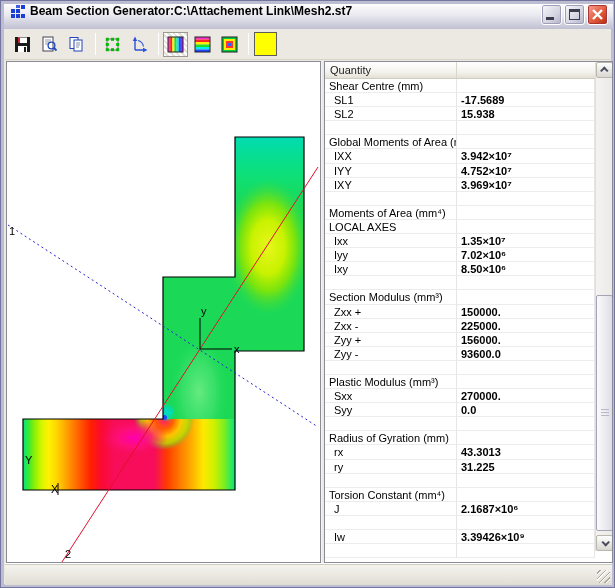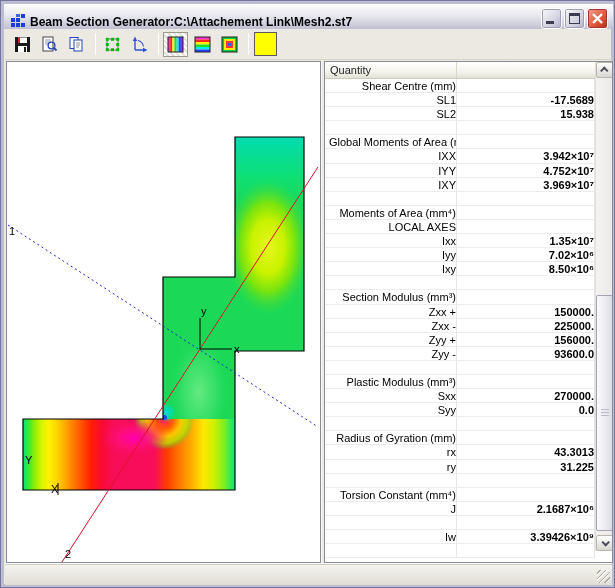--- a/index.html
+++ b/index.html
@@ -2,21 +2,21 @@
 <html><head>
 <meta charset="utf-8">
 <style>
   html,body{margin:0;padding:0;background:#d4d0c8;font-family:"Liberation Sans",sans-serif;}
   *{box-sizing:border-box;}
   .window{position:relative;width:615px;height:588px;background:#ece9e2;
     border:1px solid #7374a0;box-shadow:inset 0 0 0 3px #bdbdd2;overflow:hidden;}
   
   .titlebar{position:absolute;left:3px;top:3px;width:609px;height:25px;
     background:linear-gradient(180deg,#fdfdfe 0%,#e9e9f0 45%,#c0c0d2 100%);
-    display:flex;align-items:flex-end;padding:0 5px 0 6px;}
+    display:flex;align-items:flex-start;padding:0 5px 0 6px;}
   .appicon{width:16px;height:16px;margin-right:4px;flex:0 0 auto;}
   .title-text{font-size:12px;font-weight:bold;color:#000;white-space:nowrap;overflow:hidden;flex:1;}
   .tb-btn{width:21px;height:21px;margin-left:2px;border:1px solid #fff;border-radius:3px;
     background:linear-gradient(135deg,#f8f8fb 0%,#d4d4e2 60%,#b2b2c8 100%);
     box-shadow:inset 0 0 0 1px #9e9eb8;position:relative;cursor:pointer;flex:0 0 auto;}
   .tb-btn.close{background:linear-gradient(135deg,#f2a494 0%,#e25a3c 55%,#b62a10 100%);
     box-shadow:inset 0 0 0 1px #a33;}
   .glyph-min{position:absolute;left:4px;bottom:4px;width:8px;height:3px;background:#3c3c50;}
   .glyph-max{position:absolute;left:4px;top:4px;width:11px;height:11px;border:1px solid #3c3c50;border-top-width:3px;}
   
@@ -34,21 +34,21 @@
     border:1px solid #898c95;box-shadow:1px 1px 0 #f6f5f2;}
   .gfx-panel svg{display:block;}
   .table-panel{position:absolute;left:323px;top:60px;width:289px;height:502px;background:#fff;
     border:1px solid #898c95;overflow:hidden;font-size:11px;}
   .thead{position:absolute;left:0;top:0;right:17px;height:17px;display:flex;
     background:linear-gradient(180deg,#ffffff 0%,#f4f3ee 60%,#e3e1d5 100%);
     border-bottom:1px solid #cfcdc0;}
   .hcell{padding:2px 0 0 5px;color:#1c1c1c;border-right:1px solid #d9d6ca;overflow:hidden;white-space:nowrap;}
   .hcell.q{width:132px;}
   .hcell.v{flex:1;}
-  .tbody{position:absolute;left:0;top:17px;right:17px;bottom:0;overflow:hidden;text-align:right;}
+  .tbody{position:absolute;left:0;top:17px;right:17px;bottom:0;overflow:hidden;}
   .trow{display:flex;height:14.1px;}
   .cell{border-bottom:1px solid #ececec;border-right:1px solid #e6e6e6;overflow:hidden;
     white-space:nowrap;padding-top:1px;color:#000;}
   .qcell{width:132px;padding-left:9px;}
   .qcell.sect{padding-left:4px;}
   .vcell{flex:1;padding-left:4px;font-weight:bold;}
   
   .scrollbar{position:absolute;top:0;right:0;width:17px;height:489px;
     background:linear-gradient(90deg,#f4f3f1,#eceae8);border-left:1px solid #e0ded8;}
   .sb-btn{position:absolute;left:0;width:17px;height:16px;border:1px solid #b9b7ac;border-radius:2px;

